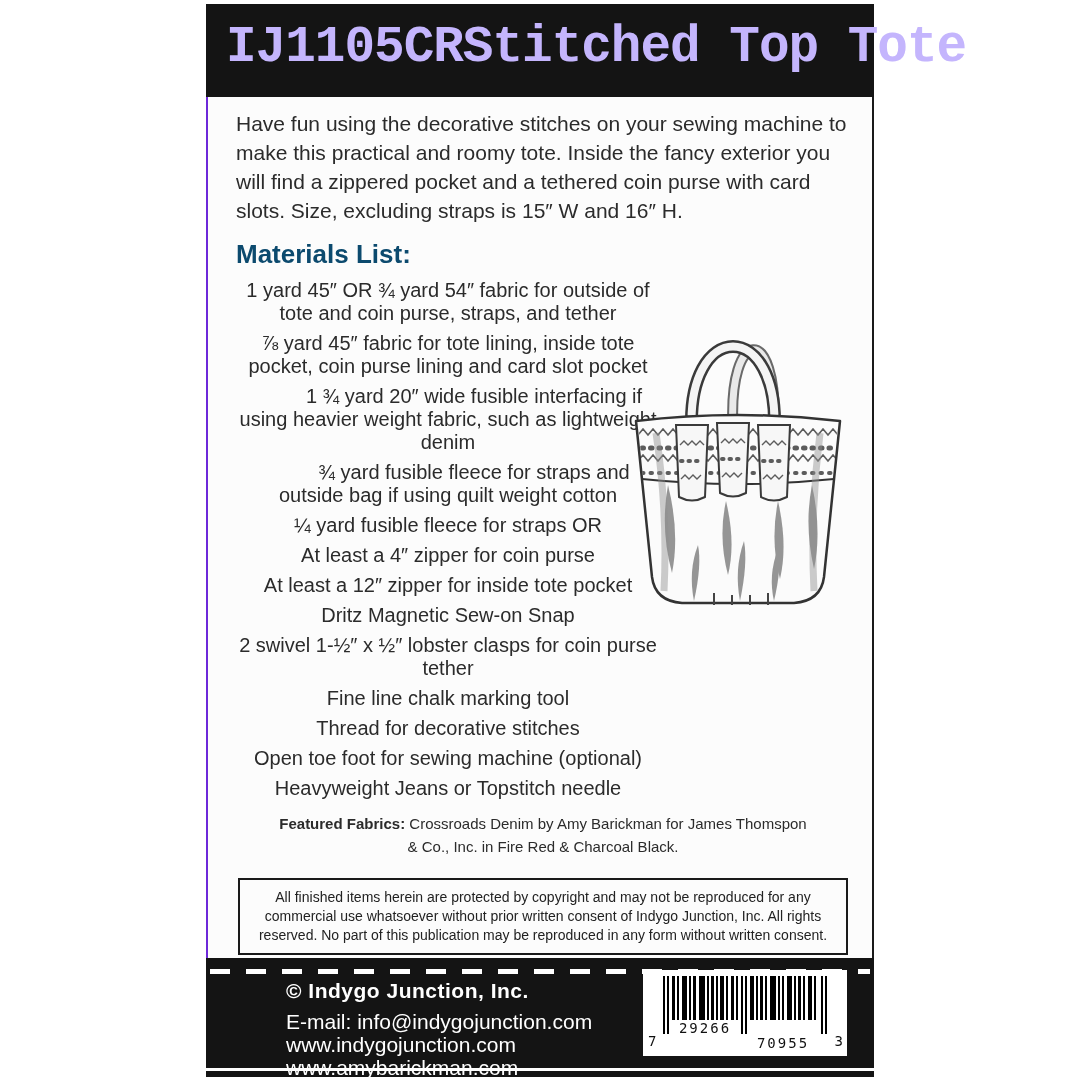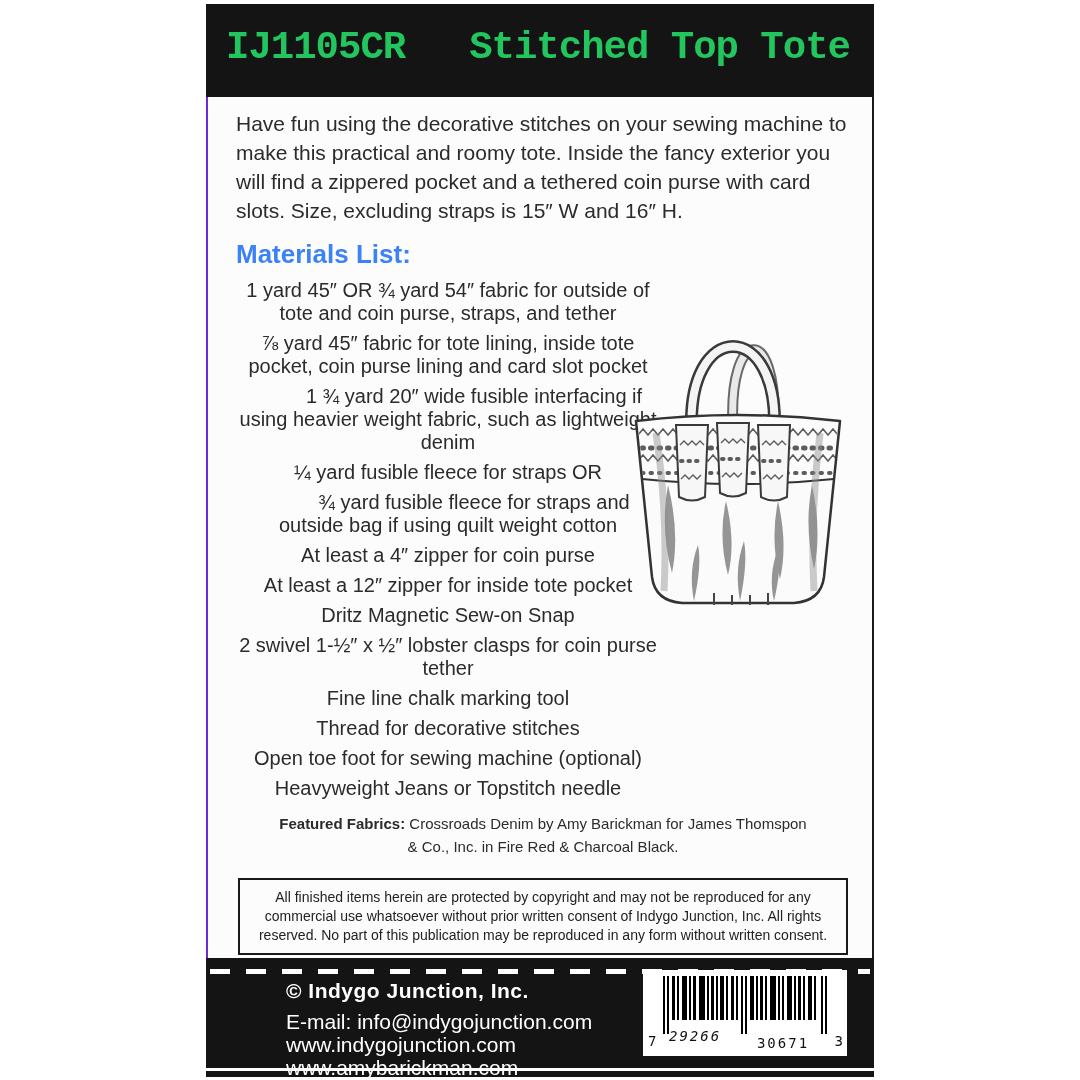--- a/index.html
+++ b/index.html
@@ -3,27 +3,27 @@
 <meta charset="utf-8">
 <style>
   * { margin:0; padding:0; box-sizing:border-box; }
   html,body { width:1080px; background:#ffffff; font-family:"Liberation Sans", sans-serif; }
   body { height:1080px; overflow:hidden; }
   .page { width:668px; margin:4px auto 0; }
 
   
   .header { height:93px; background:#141414; display:flex; justify-content:space-between; align-items:center; padding:0 24px 6px 20px; }
   .header .sku, .header .title {
-    color:#22c55e; font-family:"Liberation Mono", monospace; font-weight:bold; font-size:39px; letter-spacing:-1px; white-space:nowrap;
+    color:#c4b5fd; font-family:"Liberation Mono", monospace; font-weight:bold; font-size:51px; letter-spacing:-1px; white-space:nowrap;
   }
 
   
   .panel { position:relative; height:861px; background:#fcfcfc; border-left:2px solid #6d28d9; border-right:2px solid #1a1a1a; padding:12px 26px 0 28px; color:#2b2b2b; }
   .intro { width:618px; font-size:21px; line-height:29px; }
-  .materials-heading { font-size:26px; font-weight:bold; margin:14px 0 9px; color:#3b82f6; }
+  .materials-heading { font-size:26px; font-weight:bold; margin:14px 0 9px; color:#0c4a6e; }
   .materials { width:424px;text-align:center; }
   .mi { font-size:20px; line-height:23px; margin-bottom:7px; }
   .mi.ind { text-indent:52px; }
 
   
   .tote { position:absolute; top:196px; right:24px; width:220px; height:320px; }
 
   
   .featured { margin-top:12px; width:614px; text-align:center; font-size:15px; line-height:23px; }
   .featured .b { font-weight:bold; }
@@ -38,21 +38,21 @@
   .footer-text { position:absolute; left:80px; top:21px; }
   .company { font-size:21px; font-weight:bold; margin-bottom:7px; letter-spacing:.5px; }
   .contact { font-size:21px; line-height:23px; font-weight:normal; }
 
   
   .barcode { position:absolute; top:12px; right:27px; width:204px; height:86px; background:#ffffff; color:#000; }
   .barcode svg { position:absolute; left:20px; top:6px; }
   .bc-num { position:absolute; font-family:"DejaVu Sans Mono", monospace; font-size:14px; color:#111; }
   .bc-left  { left:5px; bottom:7px; }
   .bc-right { right:4px; bottom:7px; }
-  .bc-g1 { left:26px;  bottom:12px; width:72px; letter-spacing:2px;font-style:italic; }
+  .bc-g1 { left:26px;  bottom:20px; width:72px; text-align:center; letter-spacing:2px; }
   .bc-g2 { left:104px; bottom:5px; width:72px; text-align:center; letter-spacing:2px; }
 
   .bottom-bar { height:6px; background:#141414; margin-top:3px; }
 </style>
 </head>
 <body>
 
 <div class="page">
 
   <div class="header">
@@ -63,22 +63,22 @@
   <div class="panel">
 
     <p class="intro">Have fun using the decorative stitches on your sewing machine to make this practical and roomy tote.  Inside the fancy exterior you will find a zippered pocket and a tethered coin purse with card slots.  Size, excluding straps is 15″ W and 16″ H.</p>
 
     <h2 class="materials-heading">Materials List:</h2>
 
     <div class="materials">
       <p class="mi">1 yard 45″ OR ¾ yard 54″ fabric for outside of tote and coin purse, straps, and tether</p>
       <p class="mi">⅞ yard 45″ fabric for tote lining, inside tote pocket, coin purse lining and card slot pocket</p>
       <p class="mi ind">1 ¾ yard 20″ wide fusible interfacing if using heavier weight fabric, such as lightweight denim</p>
+      <p class="mi ind">¾ yard fusible fleece for straps and outside bag if using quilt weight cotton</p>
       <p class="mi">¼ yard fusible fleece for straps OR</p>
-      <p class="mi ind">¾ yard fusible fleece for straps and outside bag if using quilt weight cotton</p>
       <p class="mi">At least a 4″ zipper for coin purse</p>
       <p class="mi">At least a 12″ zipper for inside tote pocket</p>
       <p class="mi">Dritz Magnetic Sew-on Snap</p>
       <p class="mi">2 swivel 1-½″ x ½″ lobster clasps for coin purse tether</p>
       <p class="mi">Fine line chalk marking tool</p>
       <p class="mi">Thread for decorative stitches</p>
       <p class="mi">Open toe foot for sewing machine (optional)</p>
       <p class="mi">Heavyweight Jeans or Topstitch needle</p>
     </div>
 
@@ -193,20 +193,20 @@
           <rect x="135" width="3" height="44"></rect>
             <rect x="140" width="2" height="44"></rect>
             <rect x="145" width="4" height="44"></rect>
           <rect x="151" width="2" height="44"></rect>
           <rect x="158" width="2" height="58"></rect>
             <rect x="162" width="2" height="58"></rect>
         </g>
       </svg>
       <span class="bc-num bc-left">7</span>
       <span class="bc-num bc-g1">29266</span>
-      <span class="bc-num bc-g2">30671</span>
+      <span class="bc-num bc-g2">70955</span>
       <span class="bc-num bc-right">3</span>
     </div>
   </div>
 
   <div class="bottom-bar"></div>
 
 </div>
 
 </body></html>

